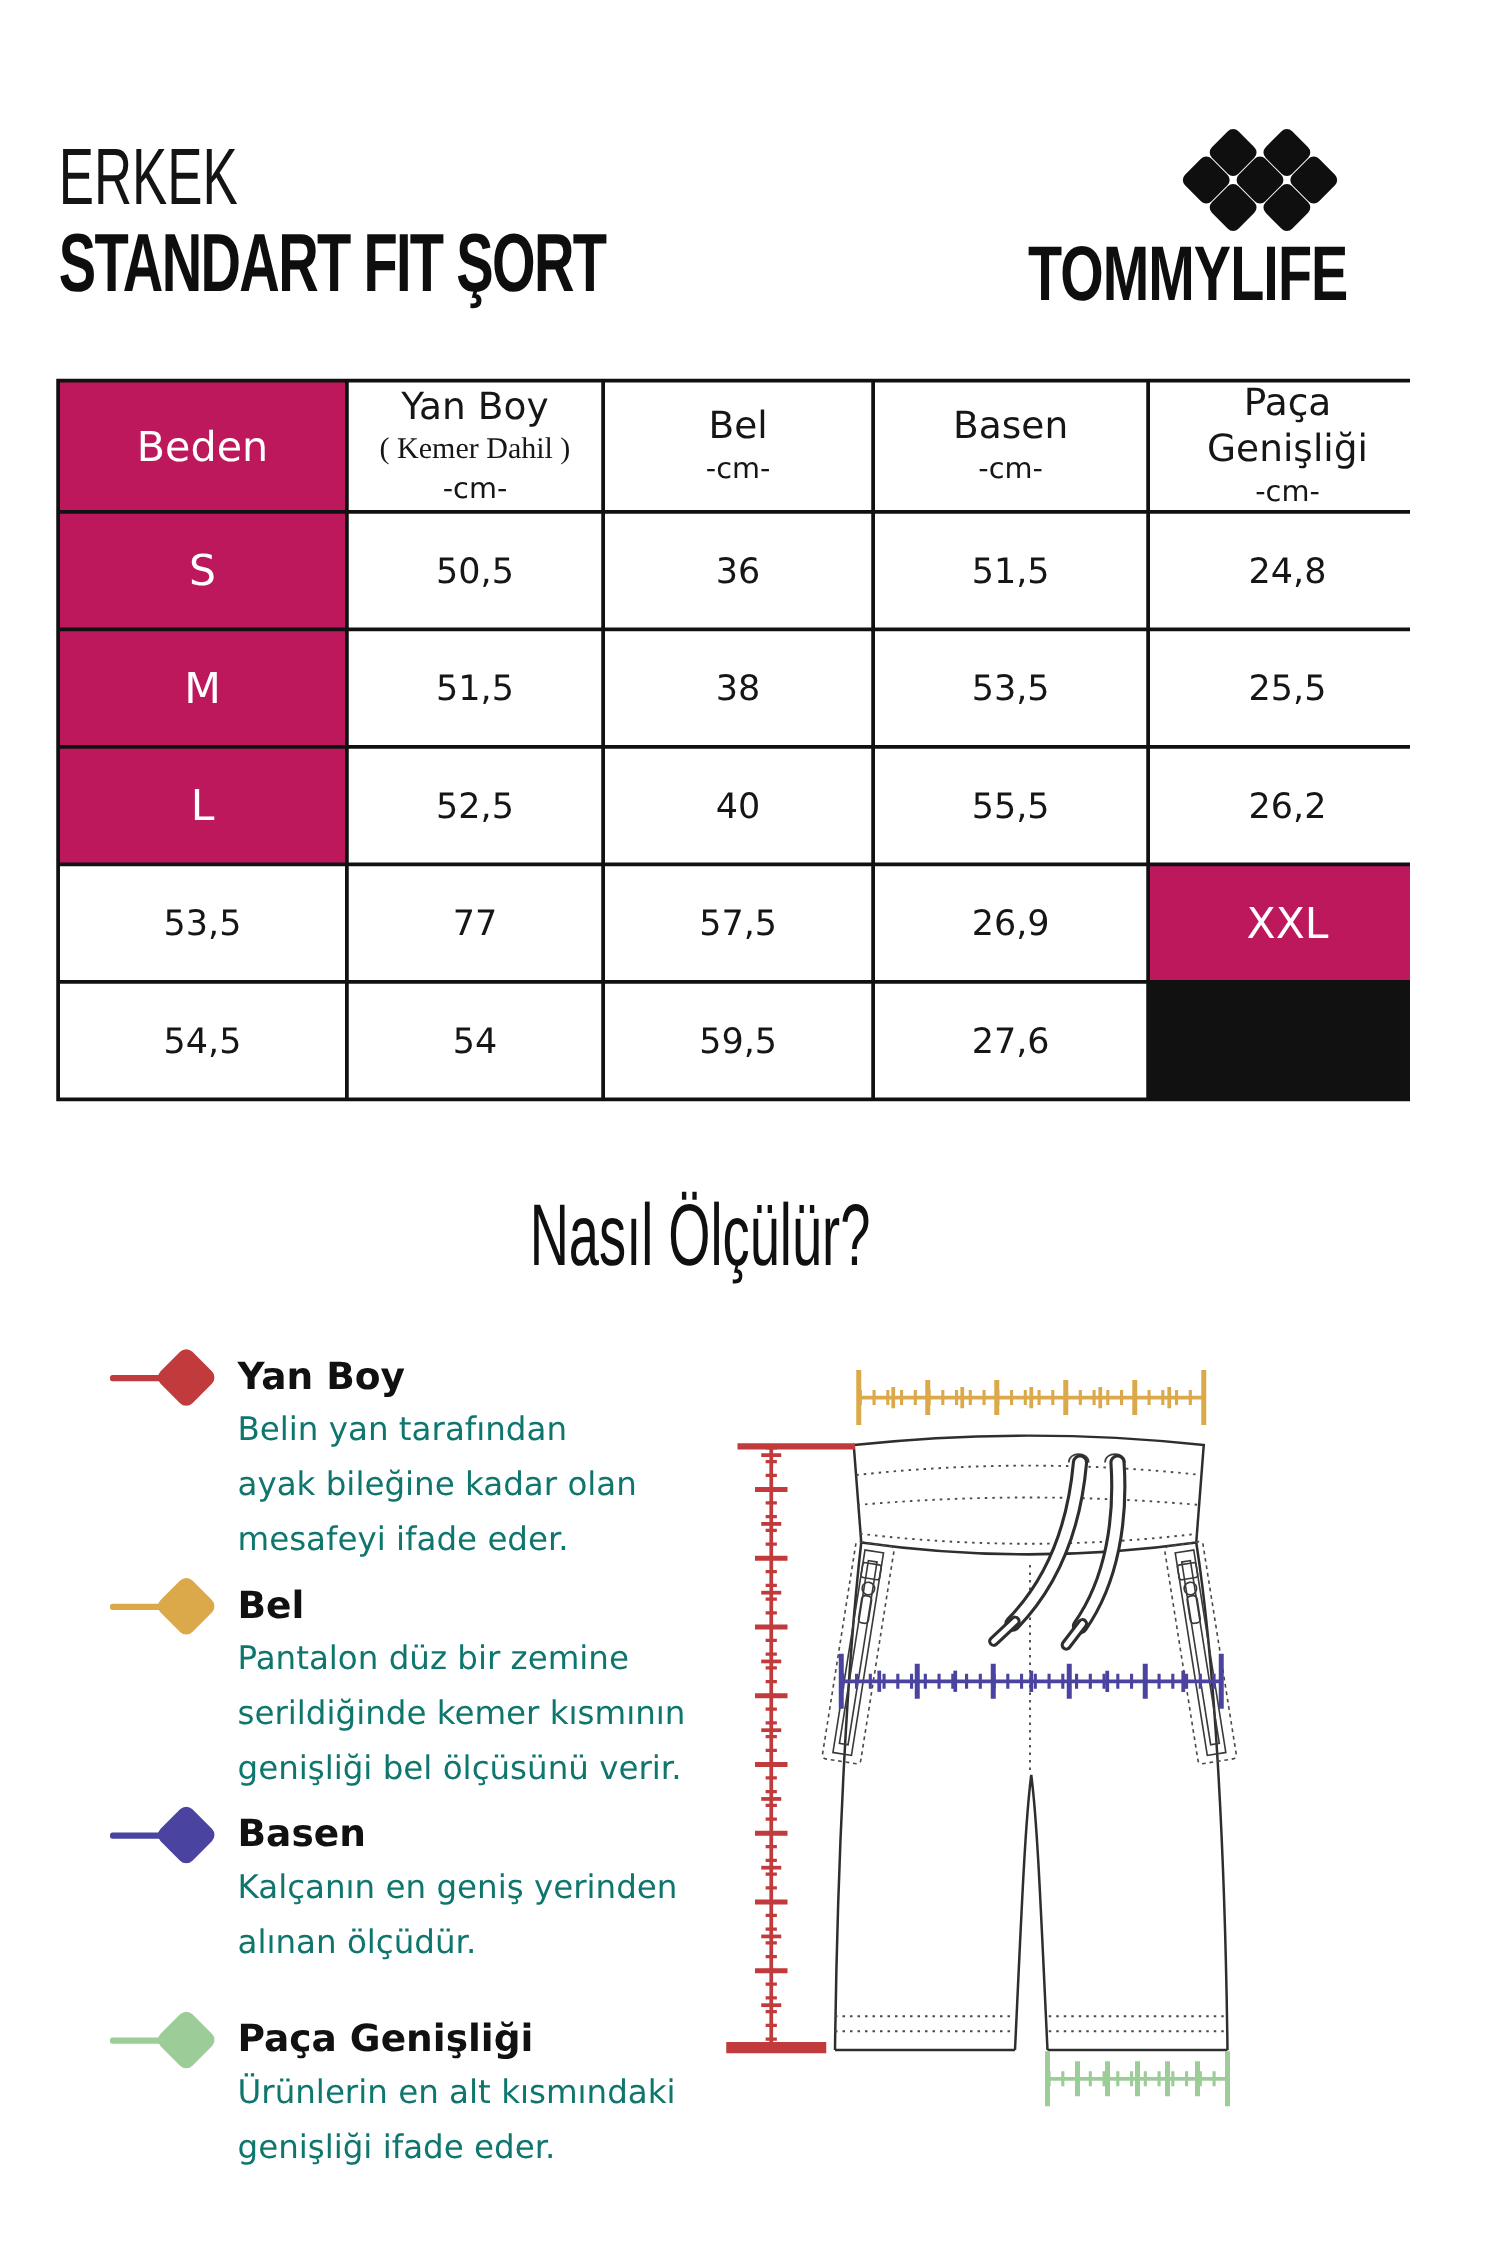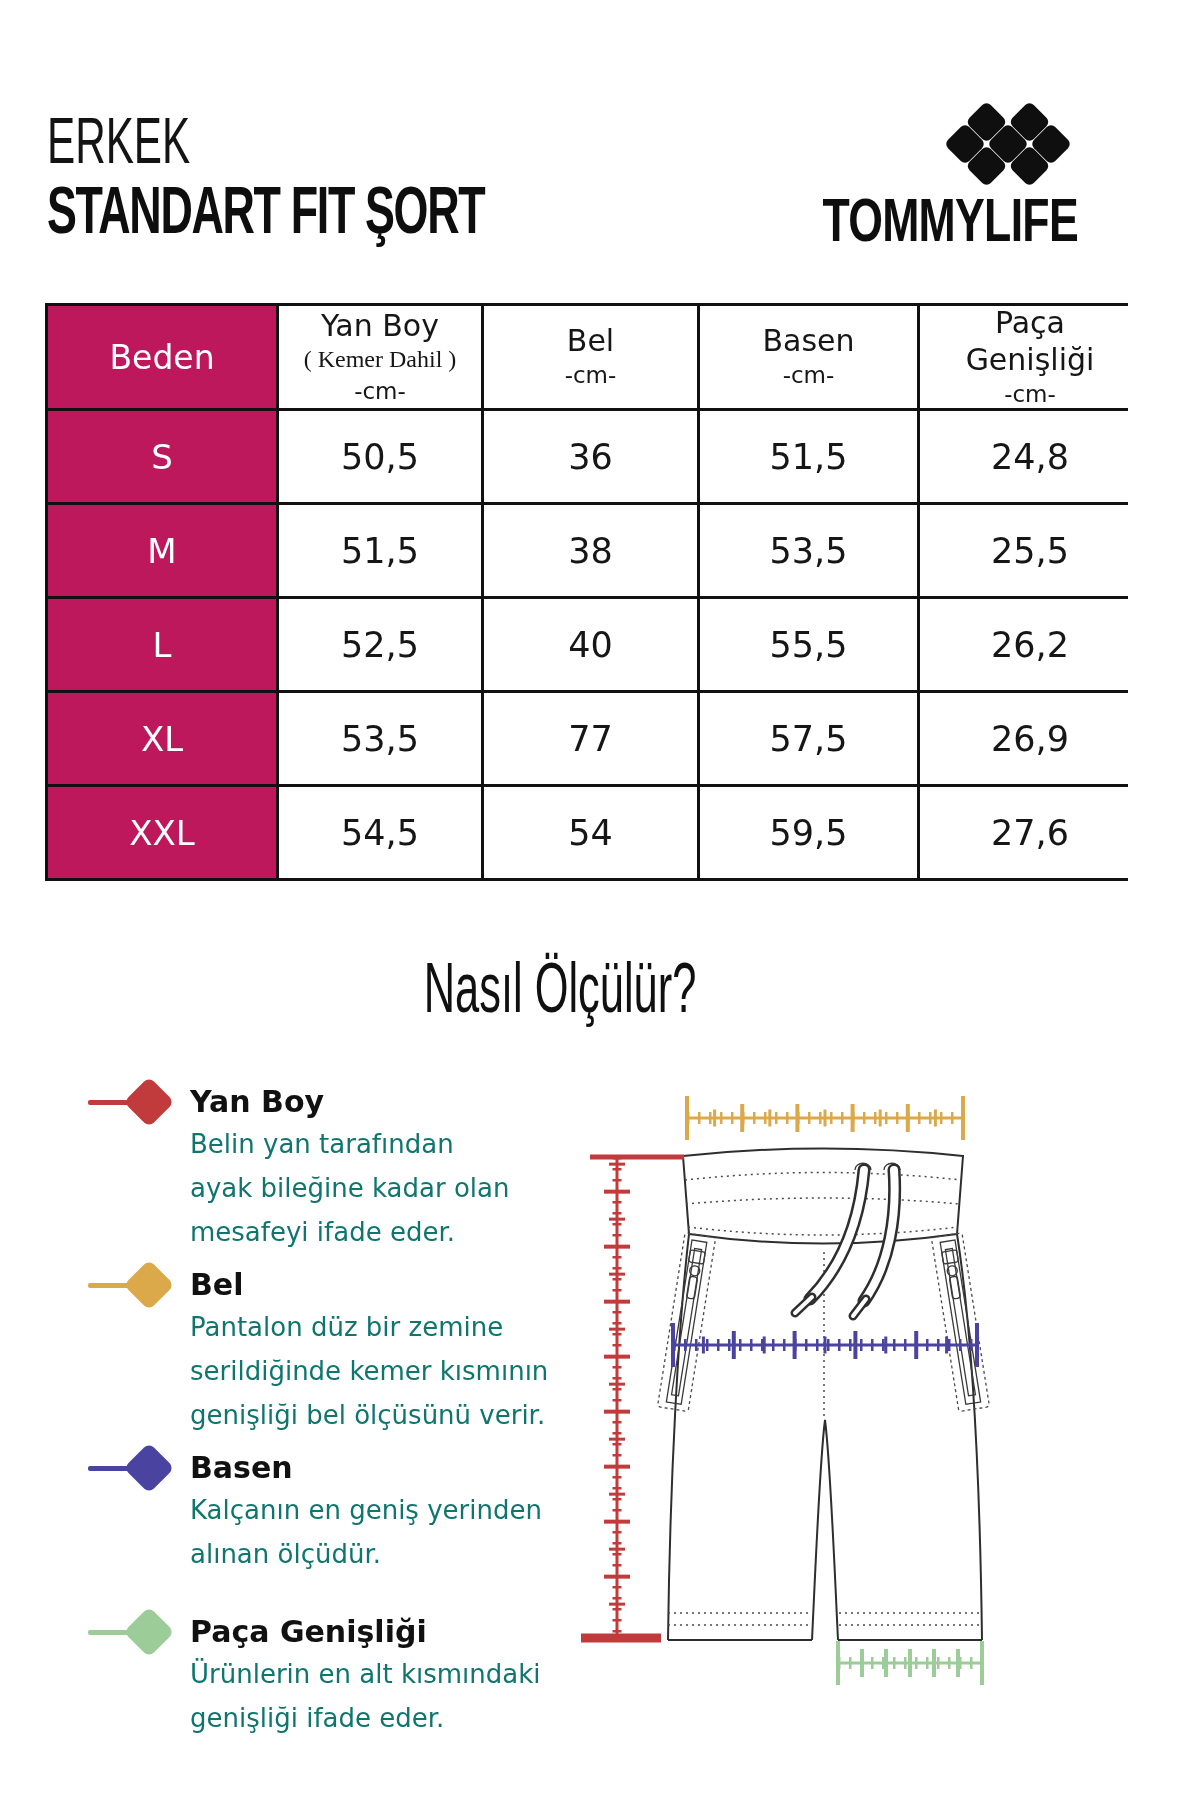--- a/index.html
+++ b/index.html
@@ -24,21 +24,21 @@
          grid-template-rows:102px repeat(5,91px);
          gap:3px;background:#111;padding:3px;}
   .tcell{background:#fff;display:flex;flex-direction:column;align-items:center;
          justify-content:center;text-align:center;}
   .tcell.black{background:#be185d;color:#fff;}
   .h-size{font-size:33px;}
   .h-title{font-size:30px;line-height:37px;max-width:200px;}
   .h-sub{font-size:24px;line-height:31px;font-family:Liberation Serif, serif;}
   .h-unit{font-size:23px;line-height:33px;}
   .row-size{font-size:34px;}
-  .val{font-size:35px;}
+  .val{font-size:28px;}
 
   
   .measure-heading{position:absolute;left:0;top:948px;width:1120px;text-align:center;
                    font-family:"Liberation Sans",sans-serif;font-size:70px;font-weight:400;
                    color:#101010;transform:scaleX(0.62);transform-origin:50% 0;white-space:nowrap;}
 
   .legend{position:absolute;left:88px;top:1082px;width:470px;}
   .legend-item{position:relative;padding-left:102px;margin-bottom:11px;}
   .marker{position:absolute;left:0;top:2px;width:96px;height:36px;}
   .mline{position:absolute;left:0;top:16px;width:62px;height:5px;border-radius:2px;}
@@ -144,23 +144,20 @@
     <div class="tcell">
         <div class="val">40</div>
       </div>
     <div class="tcell">
         <div class="val">55,5</div>
       </div>
     <div class="tcell">
         <div class="val">26,2</div>
       </div>
 
-    <div class="tcell black">
-        <div class="row-size">XL</div>
-      </div>
     <div class="tcell">
         <div class="val">53,5</div>
       </div>
     <div class="tcell">
         <div class="val">77</div>
       </div>
     <div class="tcell">
         <div class="val">57,5</div>
       </div>
     <div class="tcell">

